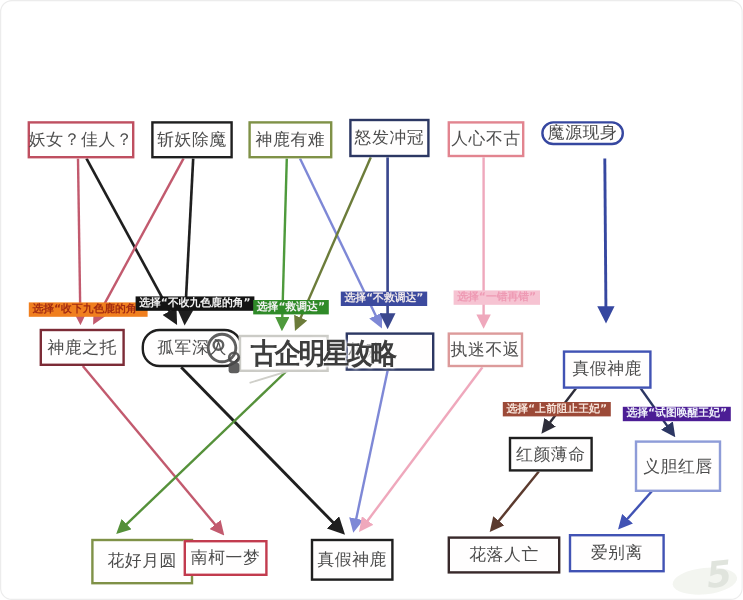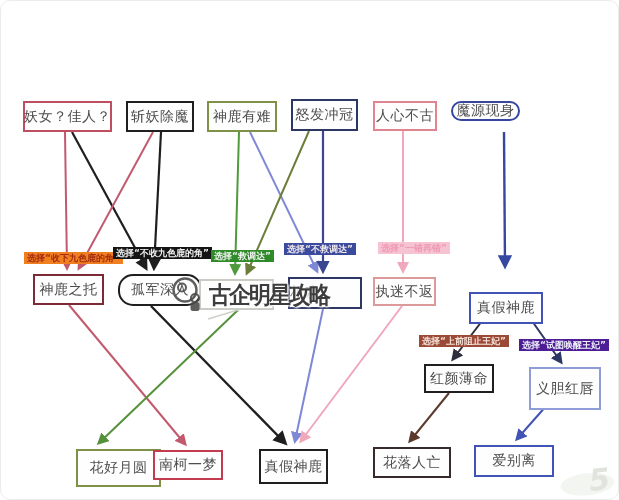--- a/index.html
+++ b/index.html
@@ -165,21 +165,21 @@
     </div>
     <div class="node" style="left: 75px; top: 448px; width: 85px; height: 38px; border-color: rgb(127, 145, 71);">
       <span>花好月圆</span>
     </div>
     <div class="node" style="left: 152px; top: 449px; width: 70px; height: 30px; border-color: rgb(194, 59, 78); text-align: center;">
       <span>南柯一梦</span>
     </div>
     <div class="node" style="left: 258px; top: 448px; width: 69px; height: 35px; border-color: rgb(31, 31, 31);">
       <span>真假神鹿</span>
     </div>
-    <div class="node" style="left: 372px; top: 446px; width: 78px; height: 31px; border-color: rgb(56, 41, 42);">
+    <div class="node" style="left: 372px; top: 446px; width: 94px; height: 31px; border-color: rgb(56, 41, 42);">
       <span>花落人亡</span>
     </div>
     <div class="node" style="left: 473px; top: 444px; width: 80px; height: 32px; border-color: rgb(65, 83, 180);">
       <span>爱别离</span>
     </div>
     <div class="chip" style="left: 23px; top: 251px; background: rgb(240, 127, 31); color: rgb(163, 44, 18);">选择“收下九色鹿的角”</div>
     <div class="chip" style="left: 112px; top: 246px; background: rgb(20, 20, 20); color: rgb(242, 242, 242);">选择“不收九色鹿的角”</div>
     <div class="chip" style="left: 210px; top: 249px; background: rgb(47, 138, 40); color: rgb(242, 242, 242);">选择“救调达”</div>
     <div class="chip" style="left: 283px; top: 242px; background: rgb(60, 74, 158); color: rgb(240, 233, 234);">选择“不救调达”</div>
     <div class="chip" style="left: 377px; top: 241px; background: rgb(246, 195, 210); color: rgb(238, 154, 180);">选择“一错再错”</div>

